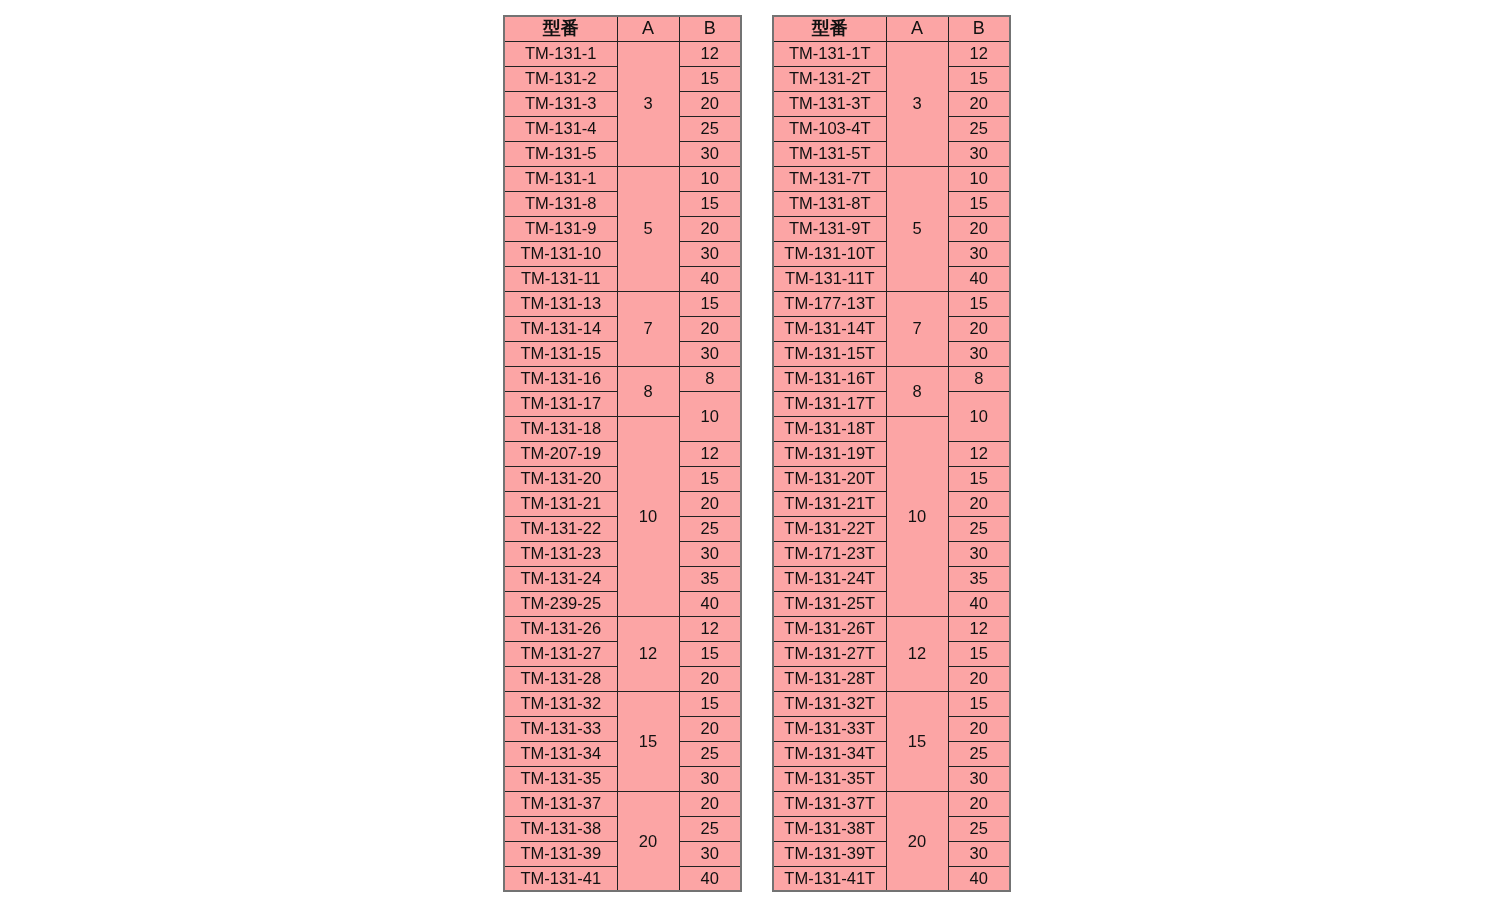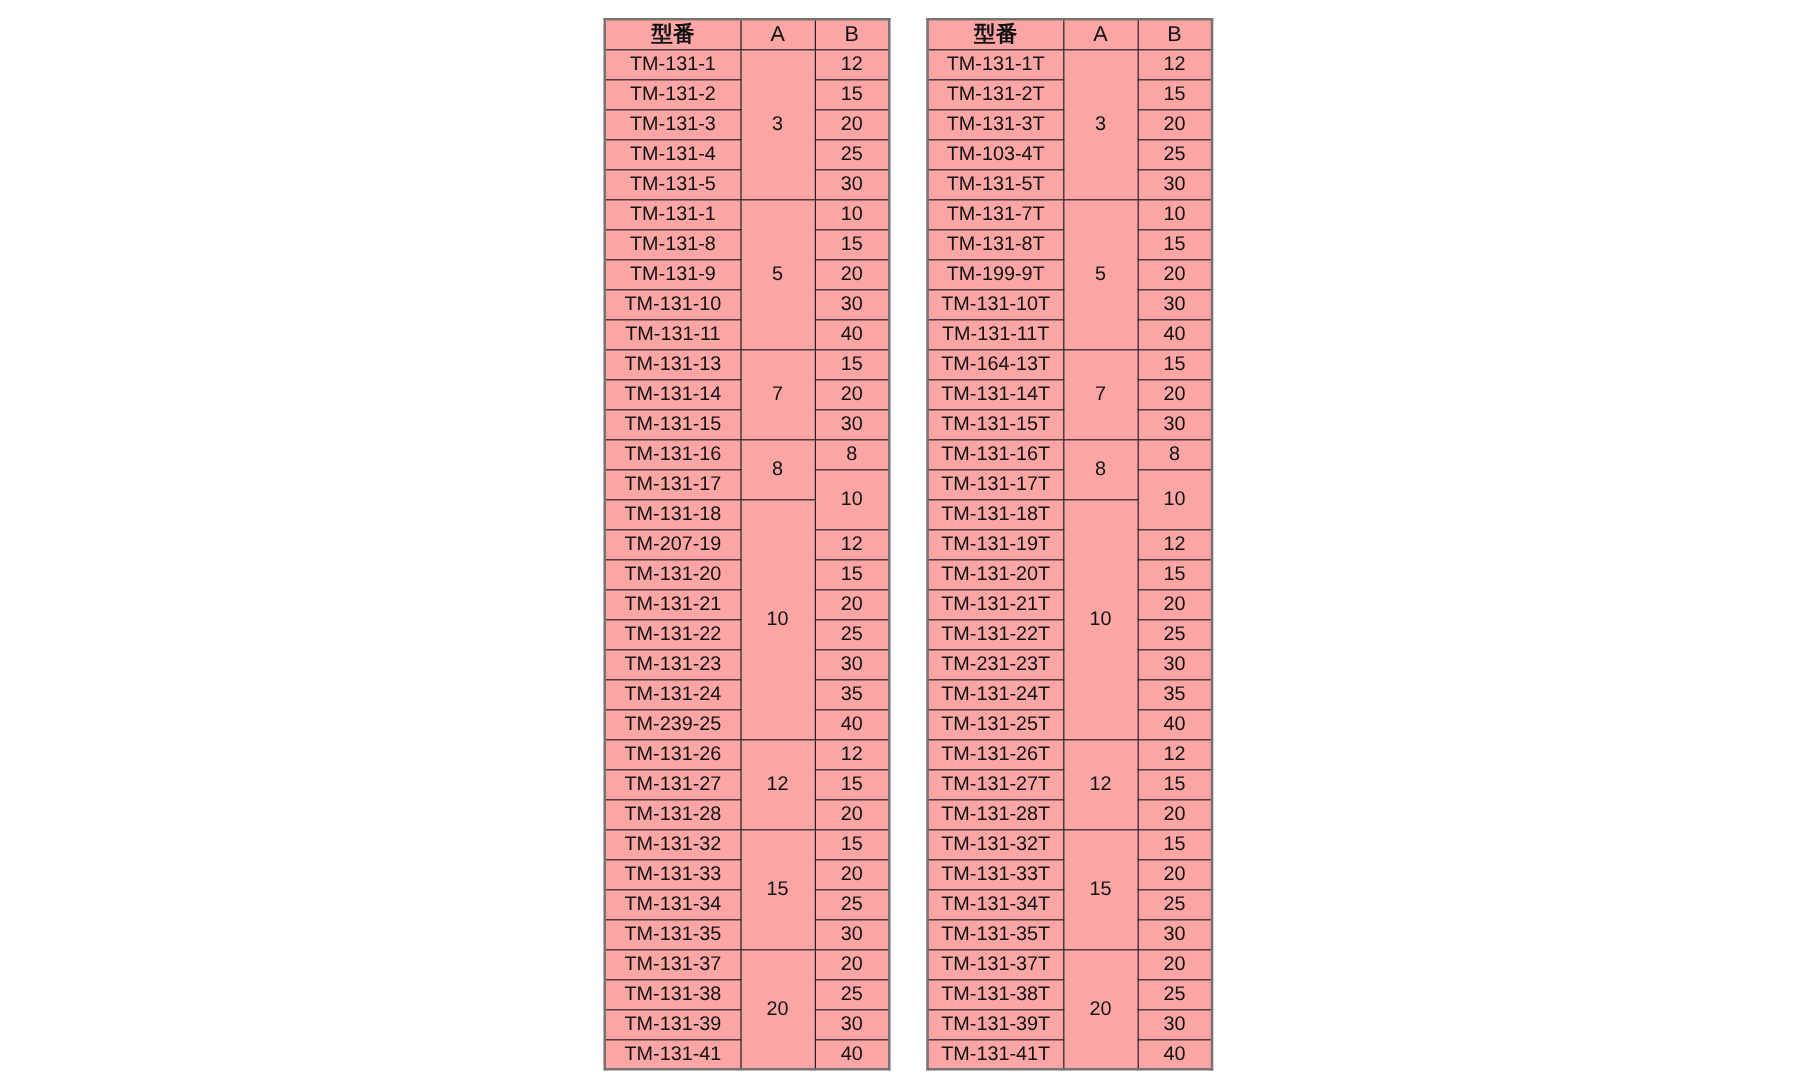--- a/index.html
+++ b/index.html
@@ -240,33 +240,33 @@
           <tr>
             <td>TM-131-7T</td>
             <td rowspan="5">5</td>
             <td rowspan="1">10</td>
           </tr>
           <tr>
             <td>TM-131-8T</td>
             <td rowspan="1">15</td>
           </tr>
           <tr>
-            <td>TM-199-9T</td>
+            <td>TM-131-9T</td>
             <td rowspan="1">20</td>
           </tr>
           <tr>
             <td>TM-131-10T</td>
             <td rowspan="1">30</td>
           </tr>
           <tr>
             <td>TM-131-11T</td>
             <td rowspan="1">40</td>
           </tr>
           <tr>
-            <td>TM-164-13T</td>
+            <td>TM-177-13T</td>
             <td rowspan="3">7</td>
             <td rowspan="1">15</td>
           </tr>
           <tr>
             <td>TM-131-14T</td>
             <td rowspan="1">20</td>
           </tr>
           <tr>
             <td>TM-131-15T</td>
             <td rowspan="1">30</td>
@@ -294,21 +294,21 @@
           </tr>
           <tr>
             <td>TM-131-21T</td>
             <td rowspan="1">20</td>
           </tr>
           <tr>
             <td>TM-131-22T</td>
             <td rowspan="1">25</td>
           </tr>
           <tr>
-            <td>TM-231-23T</td>
+            <td>TM-171-23T</td>
             <td rowspan="1">30</td>
           </tr>
           <tr>
             <td>TM-131-24T</td>
             <td rowspan="1">35</td>
           </tr>
           <tr>
             <td>TM-131-25T</td>
             <td rowspan="1">40</td>
           </tr>

